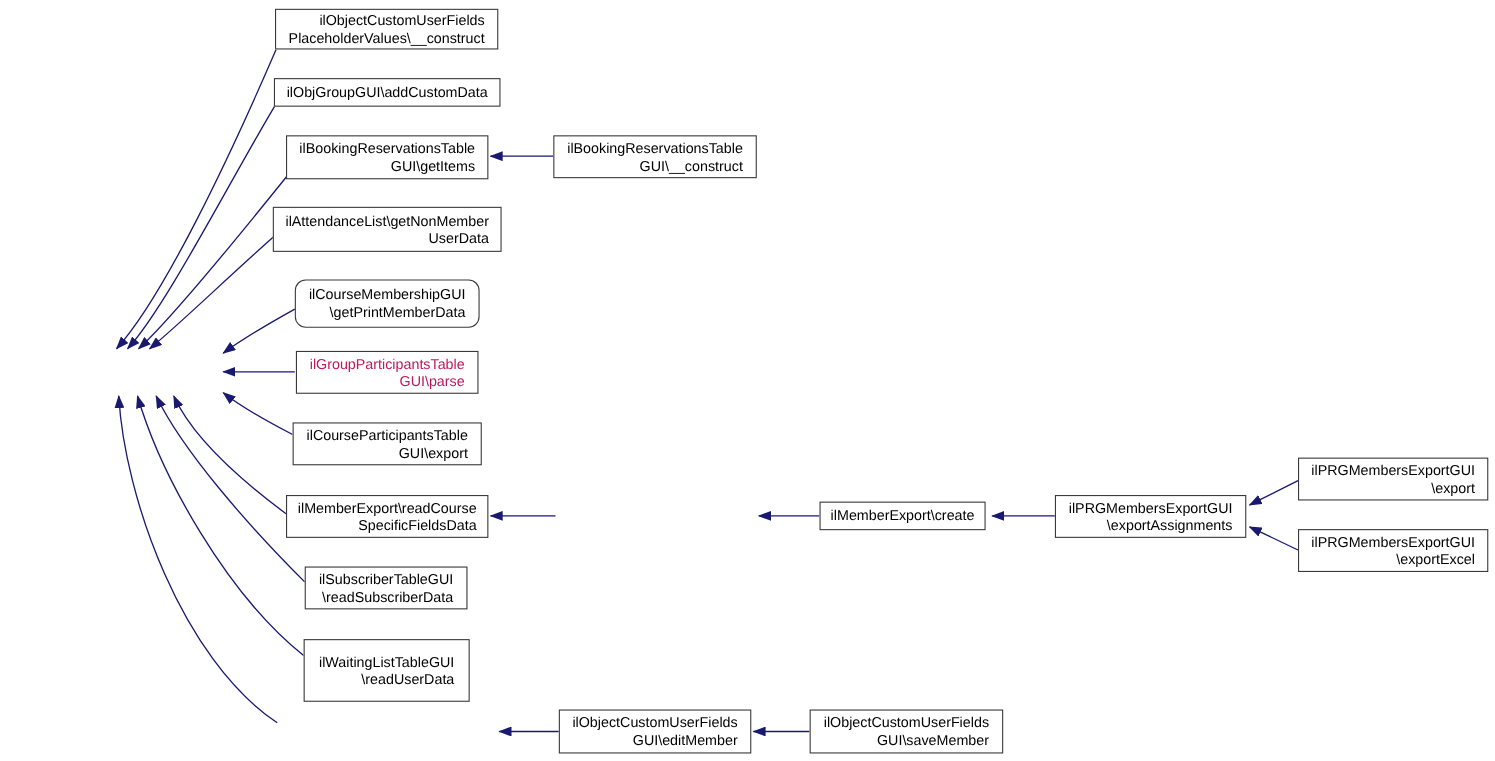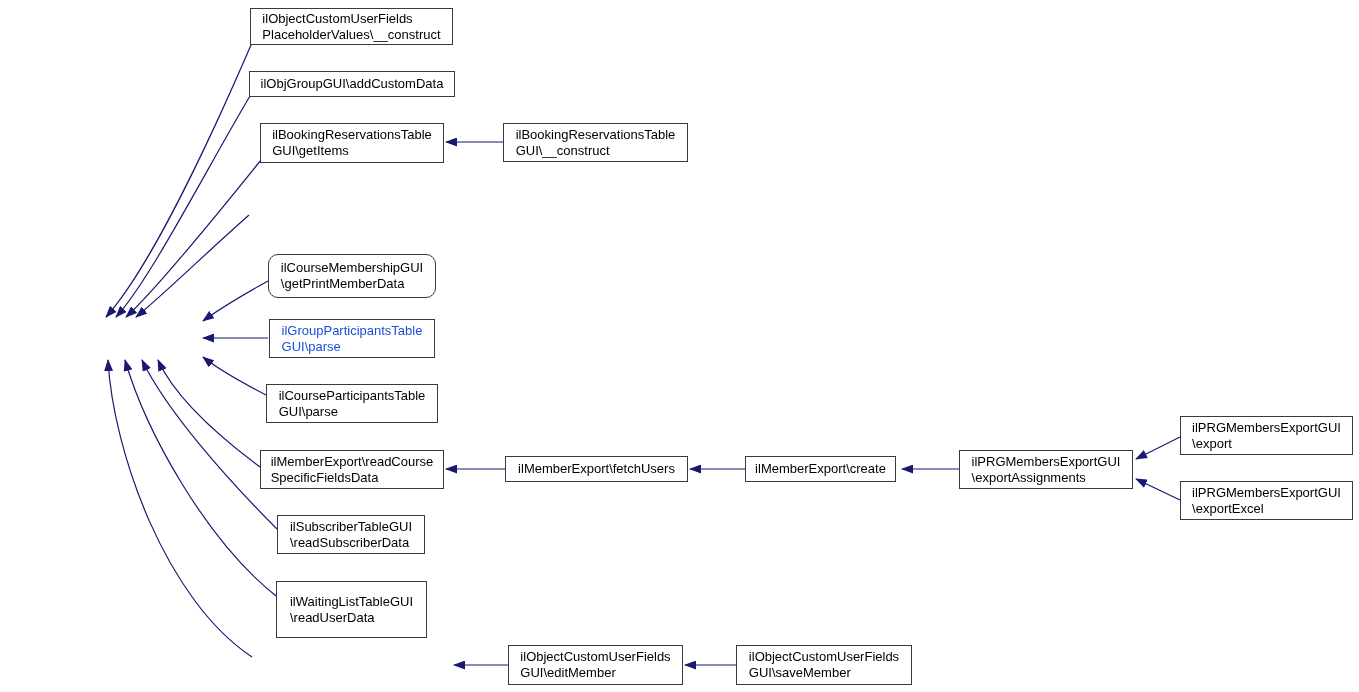--- a/index.html
+++ b/index.html
@@ -24,21 +24,21 @@
   }
   .node {
     position: absolute;
     box-sizing: border-box;
     border: 1px solid #3a3a3a;
     background: #ffffff;
     color: #000000;
     display: flex;
     align-items: center;
     justify-content: center;
-    text-align: left;
+    text-align: right;
     white-space: pre-line;
     font-size: 13px;
     line-height: 16px;
     cursor: pointer;
   }
   .node.highlight {
     background: #bfbfbf;
     border-width: 2px;
   }
 </style>
@@ -70,35 +70,36 @@
       <path d="M1180,437 L1136,459" fill="none" stroke="#191970" stroke-width="1.2" marker-end="url(#arrowhead)"></path>
       <path d="M1180,500 L1136,479" fill="none" stroke="#191970" stroke-width="1.2" marker-end="url(#arrowhead)"></path>
       <path d="M508,665 L454,665" fill="none" stroke="#191970" stroke-width="1.2" marker-end="url(#arrowhead)"></path>
       <path d="M736,665 L685,665" fill="none" stroke="#191970" stroke-width="1.2" marker-end="url(#arrowhead)"></path>
     </svg>
     <div class="node" style="left: 250px; top: 8px; width: 203px; height: 37px; border-color: rgb(58, 58, 58); background: rgb(255, 255, 255); color: rgb(0, 0, 0);">ilObjectCustomUserFields
 PlaceholderValues\__construct</div>
     <div class="node" style="left: 249px; top: 71px; width: 206px; height: 26px; border-color: rgb(58, 58, 58); background: rgb(255, 255, 255); color: rgb(0, 0, 0);">ilObjGroupGUI\addCustomData</div>
     <div class="node" style="left: 260px; top: 123px; width: 184px; height: 40px; border-color: rgb(58, 58, 58); background: rgb(255, 255, 255); color: rgb(0, 0, 0);">ilBookingReservationsTable
 GUI\getItems</div>
+    <div class="node" style="left: 248px; top: 188px; width: 208px; height: 41px; border-color: rgb(58, 58, 58); background: rgb(255, 255, 255); color: rgb(0, 0, 0);">ilAttendanceList\getNonMember
+UserData</div>
     <div class="node" style="left: 268px; top: 254px; width: 168px; height: 44px; border-color: rgb(58, 58, 58); background: rgb(255, 255, 255); color: rgb(0, 0, 0); border-radius: 10px;">ilCourseMembershipGUI
 \getPrintMemberData</div>
-    <div class="node" style="left: 269px; top: 319px; width: 166px; height: 39px; border-color: rgb(58, 58, 58); background: rgb(255, 255, 255); color: #1d4ed8;">ilGroupParticipantsTable
+    <div class="node" style="left: 269px; top: 319px; width: 166px; height: 39px; border-color: rgb(58, 58, 58); background: rgb(255, 255, 255); color: #be185d;">ilGroupParticipantsTable
 GUI\parse</div>
     <div class="node" style="left: 266px; top: 384px; width: 172px; height: 39px; border-color: rgb(58, 58, 58); background: rgb(255, 255, 255); color: rgb(0, 0, 0);">ilCourseParticipantsTable
-GUI\parse</div>
+GUI\export</div>
     <div class="node" style="left: 260px; top: 450px; width: 184px; height: 39px; border-color: rgb(58, 58, 58); background: rgb(255, 255, 255); color: rgb(0, 0, 0);">ilMemberExport\readCourse
 SpecificFieldsData</div>
     <div class="node" style="left: 277px; top: 515px; width: 148px; height: 39px; border-color: rgb(58, 58, 58); background: rgb(255, 255, 255); color: rgb(0, 0, 0);">ilSubscriberTableGUI
 \readSubscriberData</div>
     <div class="node" style="left: 276px; top: 581px; width: 151px; height: 57px; border-color: rgb(58, 58, 58); background: rgb(255, 255, 255); color: rgb(0, 0, 0);">ilWaitingListTableGUI
 \readUserData</div>
     <div class="node" style="left: 503px; top: 123px; width: 185px; height: 39px; border-color: rgb(58, 58, 58); background: rgb(255, 255, 255); color: rgb(0, 0, 0);">ilBookingReservationsTable
 GUI\__construct</div>
-    <div class="node" style="left: 505px; top: 456px; width: 183px; height: 26px; border-color: rgb(58, 58, 58); background: rgb(255, 255, 255); color: rgb(0, 0, 0);">ilMemberExport\fetchUsers</div>
     <div class="node" style="left: 745px; top: 456px; width: 151px; height: 26px; border-color: rgb(58, 58, 58); background: rgb(255, 255, 255); color: rgb(0, 0, 0);">ilMemberExport\create</div>
     <div class="node" style="left: 959px; top: 450px; width: 174px; height: 39px; border-color: rgb(58, 58, 58); background: rgb(255, 255, 255); color: rgb(0, 0, 0);">ilPRGMembersExportGUI
 \exportAssignments</div>
     <div class="node" style="left: 1180px; top: 416px; width: 173px; height: 39px; border-color: rgb(58, 58, 58); background: rgb(255, 255, 255); color: rgb(0, 0, 0);">ilPRGMembersExportGUI
 \export</div>
     <div class="node" style="left: 1180px; top: 481px; width: 173px; height: 39px; border-color: rgb(58, 58, 58); background: rgb(255, 255, 255); color: rgb(0, 0, 0);">ilPRGMembersExportGUI
 \exportExcel</div>
     <div class="node" style="left: 508px; top: 645px; width: 175px; height: 40px; border-color: rgb(58, 58, 58); background: rgb(255, 255, 255); color: rgb(0, 0, 0);">ilObjectCustomUserFields
 GUI\editMember</div>
     <div class="node" style="left: 736px; top: 645px; width: 176px; height: 40px; border-color: rgb(58, 58, 58); background: rgb(255, 255, 255); color: rgb(0, 0, 0);">ilObjectCustomUserFields

